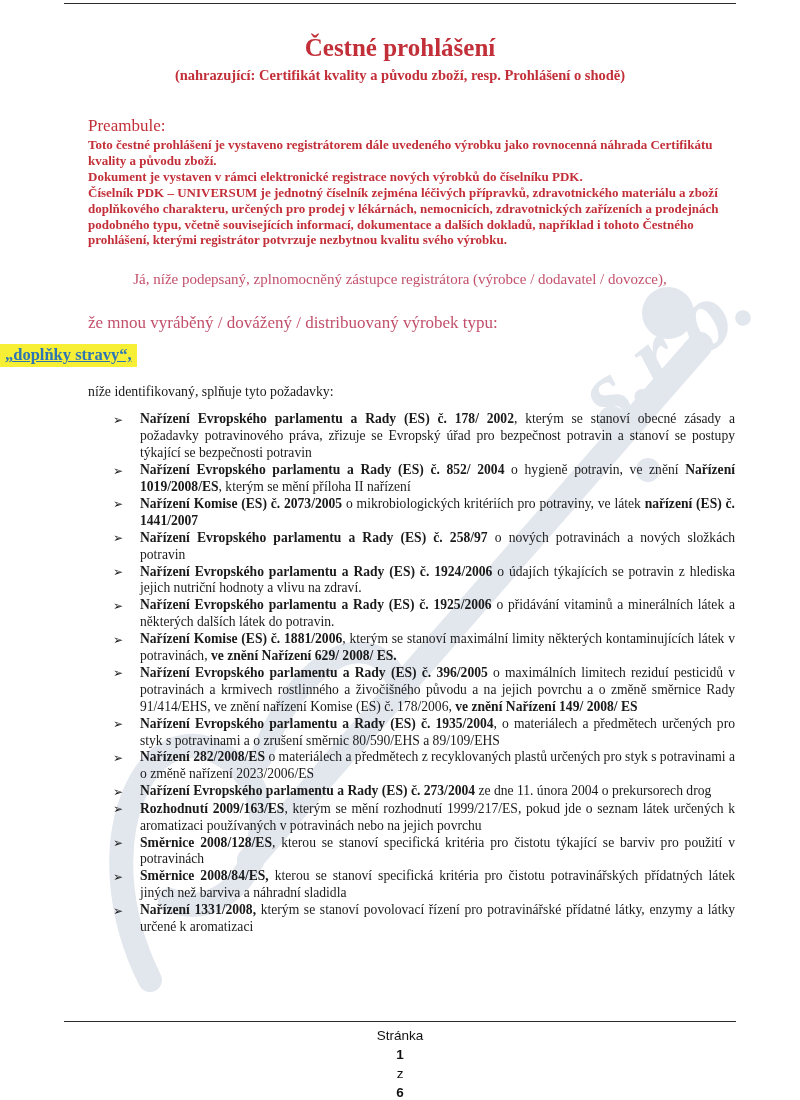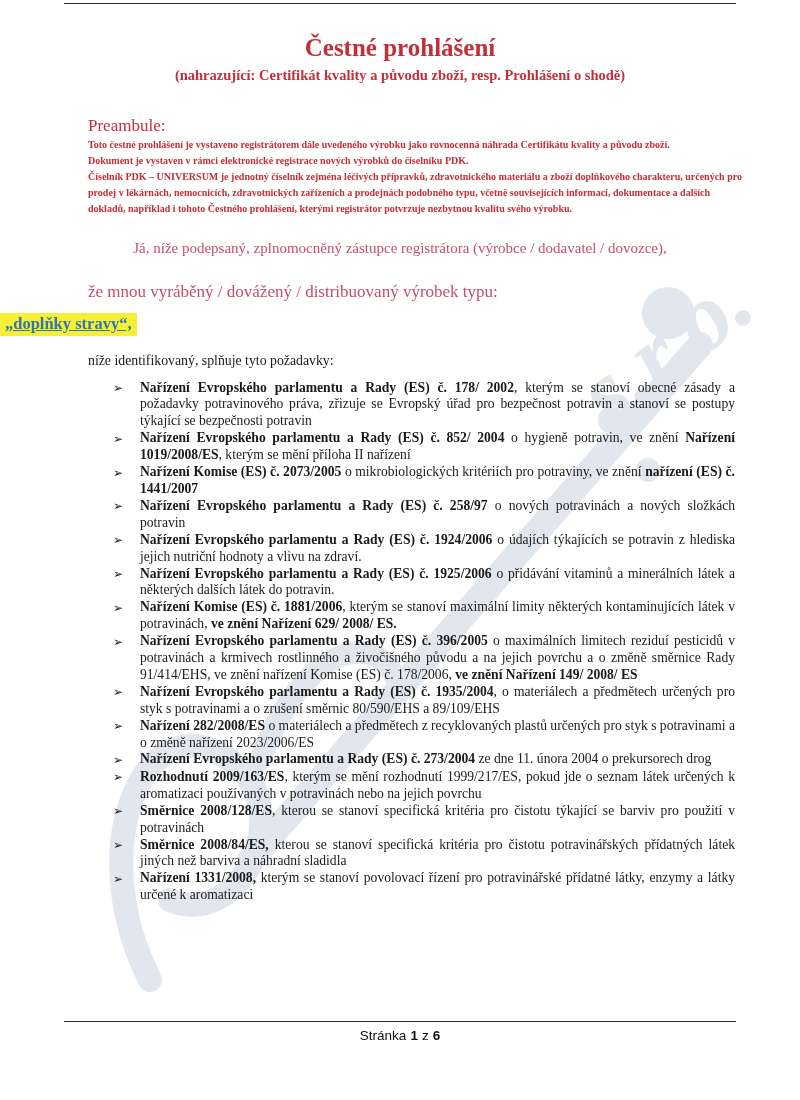--- a/index.html
+++ b/index.html
@@ -30,21 +30,21 @@
     margin:5px 0 0 0;text-align:center;
     font-size:14.5px;font-weight:bold;color:var(--red);
   }
 
   .preamble-heading{
     margin:32px 60px 1px 88px;
     font-size:17px;font-weight:normal;color:var(--red);
   }
   .pre-par{
     margin:0 58px 0 88px;
-    font-size:10px;line-height:15.9px;font-weight:bold;color:var(--red);
+    font-size:13px;line-height:15.9px;font-weight:bold;color:var(--red);
   }
 
   .intro-line{
     margin:23px 60px 0 60px;text-align:center;
     font-size:15px;color:var(--pink);
   }
   .verb-line{
     margin:21px 0 0 0;text-align:center;
     font-size:15.5px;font-weight:bold;letter-spacing:2px;color:var(--red);
   }
@@ -76,21 +76,21 @@
     font-size:13.6px;line-height:16.9px;text-align:justify;color:#1a1a1a;
   }
   .req-text .b{font-weight:bold;}
 
   .footer{position:absolute;left:0;right:0;top:1021px;}
   .footer-rule{border-top:1.4px solid #2b2b2b;margin:0 64px;}
   .footer-text{
     margin-top:6px;text-align:center;
     font-family:"Liberation Sans", sans-serif;
     font-size:13.5px;color:#111;
-    display:flex;justify-content:center;gap:4px;
+    display:flex;justify-content:center;gap:4px;flex-direction:column;
   }
   .footer-text .b{font-weight:bold;}
 </style>
 </head>
 <body>
 
 <div class="page">
 
   <svg class="wm" viewBox="0 0 800 1100" xmlns="http://www.w3.org/2000/svg">
     <g stroke="#e2e6ed" fill="none" stroke-linecap="round">
@@ -128,21 +128,21 @@
         <div class="req-item">
           <span class="req-marker">➢</span>
           <span class="req-text"><span class="b">Nařízení Evropského parlamentu a Rady (ES) č. 178/ 2002</span><span>, kterým se stanoví obecné zásady a požadavky potravinového práva, zřizuje se Evropský úřad pro bezpečnost potravin a stanoví se postupy týkající se bezpečnosti potravin</span></span>
         </div>
         <div class="req-item">
           <span class="req-marker">➢</span>
           <span class="req-text"><span class="b">Nařízení Evropského parlamentu a Rady (ES) č. 852/ 2004</span><span> o hygieně potravin, ve znění </span><span class="b">Nařízení 1019/2008/ES</span><span>, kterým se mění příloha II nařízení</span></span>
         </div>
         <div class="req-item">
           <span class="req-marker">➢</span>
-          <span class="req-text"><span class="b">Nařízení Komise (ES) č. 2073/2005</span><span> o mikrobiologických kritériích pro potraviny, ve znění </span><span class="b">nařízení (ES) č. 1441/2007</span></span>
+          <span class="req-text"><span class="b">Nařízení Komise (ES) č. 2073/2005</span><span> o mikrobiologických kritériích pro potraviny, ve látek </span><span class="b">nařízení (ES) č. 1441/2007</span></span>
         </div>
         <div class="req-item">
           <span class="req-marker">➢</span>
           <span class="req-text"><span class="b">Nařízení Evropského parlamentu a Rady (ES) č. 258/97</span><span> o nových potravinách a nových složkách potravin</span></span>
         </div>
         <div class="req-item">
           <span class="req-marker">➢</span>
           <span class="req-text"><span class="b">Nařízení Evropského parlamentu a Rady (ES) č. 1924/2006</span><span>  o údajích týkajících se potravin z hlediska jejich nutriční hodnoty a vlivu na zdraví.</span></span>
         </div>
         <div class="req-item">

